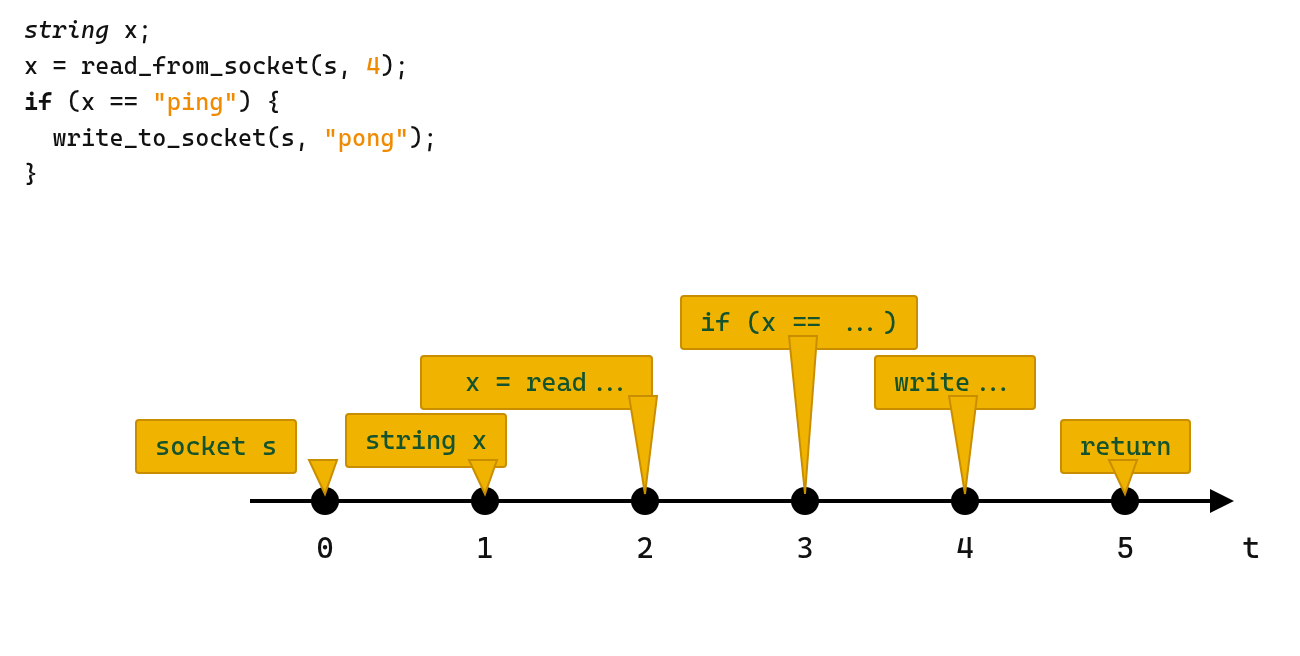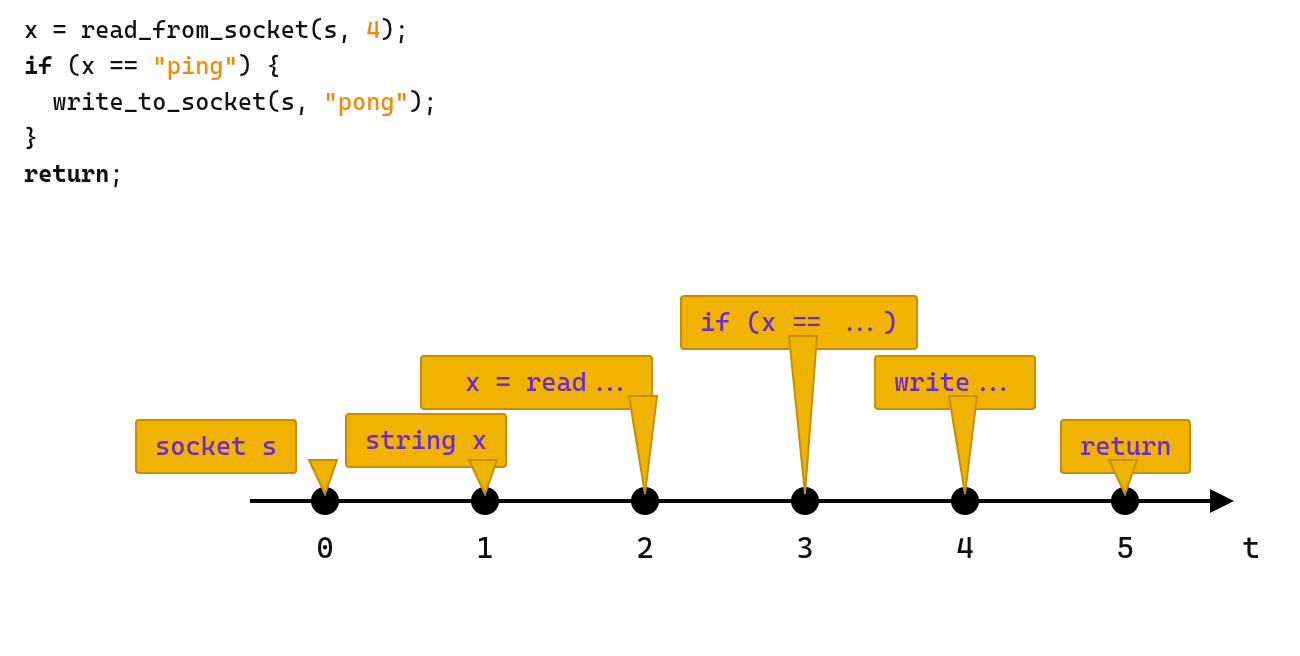--- a/index.html
+++ b/index.html
@@ -68,32 +68,32 @@
 
   
   .callout {
     position: absolute;
     background: #f0b400;
     border: 2px solid #c88e00;
     border-radius: 4px;
     padding: 6px 18px;
     font-size: 26px;
     white-space: nowrap;
-    color: #6d28d9;
+    color: #14532d;
   }
 </style>
 </head>
 <body>
 
 <div class="code-block">
+  <div class="line"><span class="type">string</span><span> x;</span></div>
   <div class="line"><span>x = read_from_socket(s, </span><span class="lit">4</span><span>);</span></div>
   <div class="line"><span class="kw">if</span><span> (x == </span><span class="lit">"ping"</span><span>) {</span></div>
   <div class="line"><span>  write_to_socket(s, </span><span class="lit">"pong"</span><span>);</span></div>
   <div class="line">}</div>
-  <div class="line"><span class="kw">return</span><span>;</span></div>
 </div>
 
 <div class="timeline">
   <div class="arrowhead"></div>
   <div class="axis-label">t</div>
 
   <div class="tick" style="left:75px"></div>
   <div class="tick-label" style="left:75px">0</div>
   <div class="tick" style="left:235px"></div>
   <div class="tick-label" style="left:235px">1</div>

